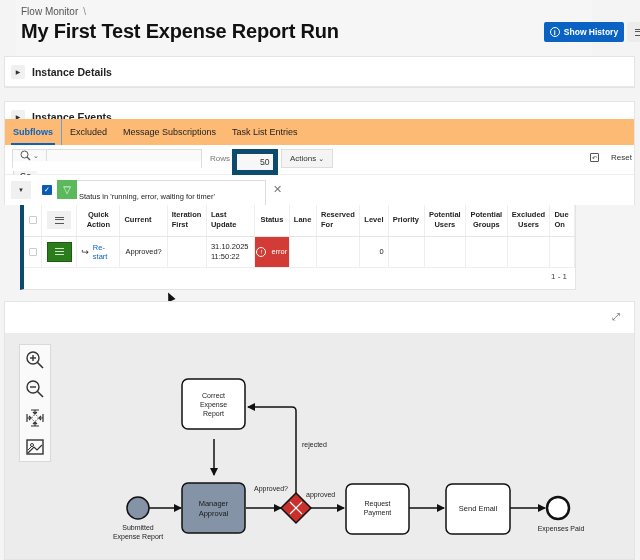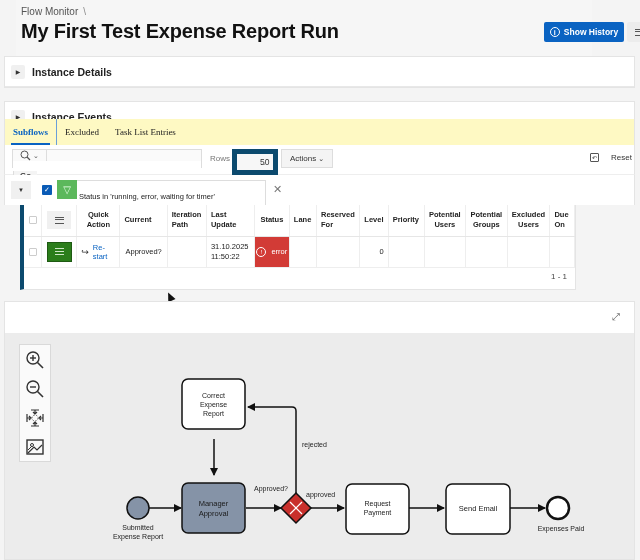--- a/index.html
+++ b/index.html
@@ -13,21 +13,21 @@
   .btn-history .ico { width: 10px; height: 10px; border: 1px solid #fff; border-radius: 50%; font-size: 7px; display: flex; align-items: center; justify-content: center; }
   .btn-menu { position: absolute; left: 611px; top: 22px; width: 24px; height: 20px; background: #ececec; border-radius: 2px; display: flex; align-items: center; justify-content: center; }
   .hamb { width: 9px; height: 7px; border-top: 1.5px solid #555; border-bottom: 1.5px solid #555; position: relative; }
   .hamb::after { content: ""; position: absolute; left: 0; right: 0; top: 1.5px; border-top: 1.5px solid #555; }
 
   .panel { position: absolute; left: 4px; width: 631px; background: #fff; border: 1px solid #e4e4e4; }
   .coll { height: 30px; display: flex; align-items: center; border-bottom: 1px solid #e8e8e8; }
   .coll .tog { width: 14px; height: 14px; margin-left: 6px; background: #f0f0f0; border-radius: 2px; display: flex; align-items: center; justify-content: center; font-size: 6px; color: #333; }
   .coll .lbl { margin-left: 7px; font-size: 10.5px; font-weight: bold; color: #222; }
 
-  .tabs { position: absolute; left: 4px; top: 119px; width: 631px; height: 26px; display: flex; align-items: center; background: #fef9c3; border-left: 1px solid #e4e4e4; border-right: 1px solid #e4e4e4; font-family: Liberation Serif, serif; }
+  .tabs { position: absolute; left: 4px; top: 119px; width: 631px; height: 26px; display: flex; align-items: center; background: #fdba74; border-left: 1px solid #e4e4e4; border-right: 1px solid #e4e4e4; }
   .tab { font-size: 9px; color: #222; padding: 0 8px; height: 26px; display: flex; align-items: center; position: relative; }
   .tab.active { color: #0a63c2; font-weight: bold; }
   .tab.active::after { content: ""; position: absolute; left: 6px; right: 6px; bottom: 0; height: 2px; background: #0a63c2; }
   .tab.sepr { border-left: 1.5px solid #6a9fd8; }
 
   .toolbar { position: absolute; left: 4px; top: 145px; width: 631px; height: 30px; background: #fff; border-left: 1px solid #e4e4e4; border-right: 1px solid #e4e4e4; border-bottom: 1px solid #eee; }
   .searchbox { position: absolute; left: 7px; top: 4px; width: 190px; height: 19px; border: 1px solid #ddd; background: #fafafa; display: flex; flex-direction: column; }
   .searchbox .sico { width: 34px; display: flex; align-items: center; justify-content: center; gap: 2px; font-size: 10px; color: #555; border-right: 1px solid #ddd; }
   .searchbox input { flex: 1; border: none; background: #fff; font-size: 9px; outline: none; }
   .searchbox .go { width: 24px; display: flex; align-items: center; justify-content: center; font-size: 8px; font-weight: bold; color: #333; background: #f4f4f4; border-left: 1px solid #ddd; }
@@ -96,20 +96,21 @@
 <div class="panel" style="top:101px;">
   <div class="coll">
     <span class="tog">▶</span>
     <span class="lbl">Instance Events</span>
   </div>
 </div>
 
 <div class="tabs">
   <div class="tab active">Subflows</div>
   <div class="tab sepr">Excluded</div>
+  <div class="tab">Message Subscriptions</div>
   <div class="tab">Task List Entries</div>
 </div>
 
 <div class="toolbar">
   <div class="searchbox">
     <span class="sico">
       <svg width="11" height="11" viewBox="0 0 11 11">
           <circle cx="4.5" cy="4.5" r="3.5" fill="none" stroke="#555" stroke-width="1"></circle>
           <line x1="7" y1="7" x2="10" y2="10" stroke="#555" stroke-width="1.2"></line>
         </svg>
@@ -165,21 +166,21 @@
         <th class="c">
             <div class="cb"></div>
           </th>
         <th class="c">
             <div class="rowmenu-h">
               <span class="hamb"></span>
             </div>
           </th>
         <th class="c">Quick Action</th>
         <th>Current</th>
-        <th>Iteration Path</th>
+        <th>Iteration First</th>
         <th>Last Update</th>
         <th class="c">Status</th>
         <th>Lane</th>
         <th>Reserved For</th>
         <th>Level</th>
         <th>Priority</th>
         <th class="c">Potential Users</th>
         <th class="c">Potential Groups</th>
         <th class="c">Excluded Users</th>
         <th>Due On</th>

